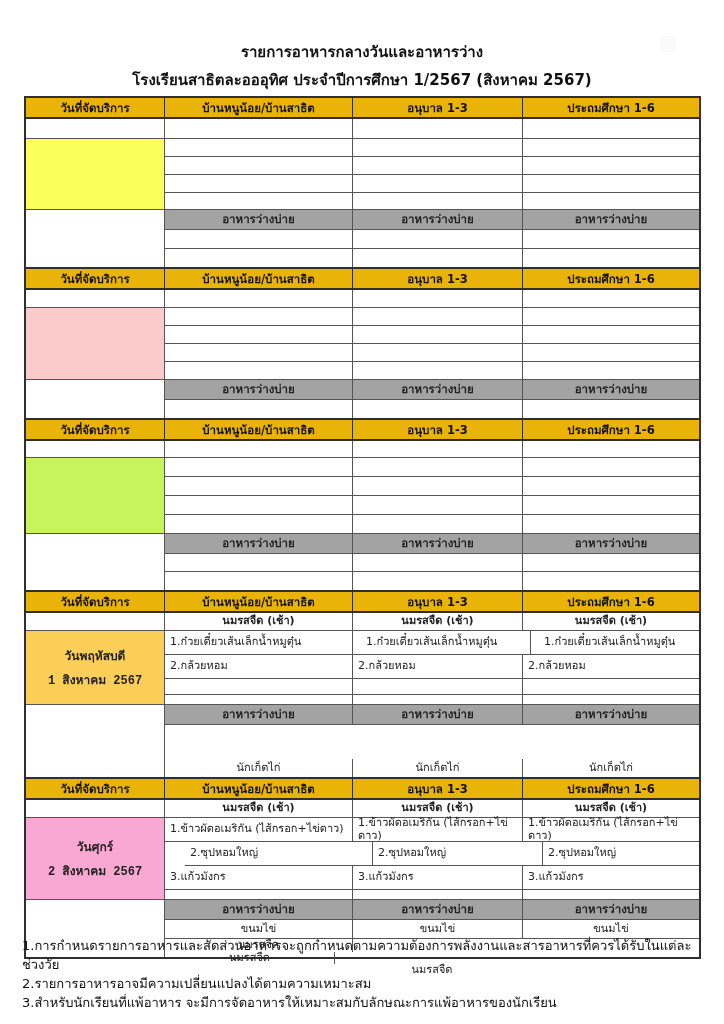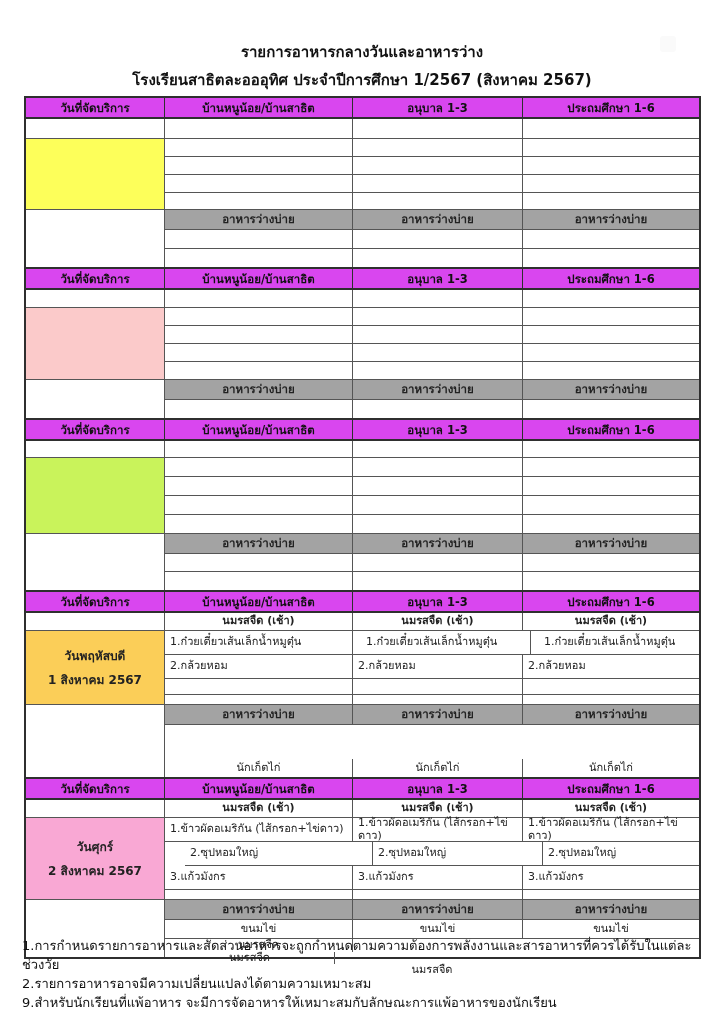--- a/index.html
+++ b/index.html
@@ -11,30 +11,30 @@
   #title    { top: 40px; }
   #subtitle { top: 68px; }
 
   .corner-box { position: absolute; left: 660px; top: 36px; width: 16px; height: 16px;
                 background: #fafafa; border-radius: 3px; }
 
   .menu-table { position: absolute; left: 24px; top: 96px; width: 677px;
                 border: 2px solid #2f2f2f; background: #fff; }
   .section + .section { border-top: 2px solid #2f2f2f; }
 
-  .header-row { display: flex; height: 21px; background: #d946ef;
+  .header-row { display: flex; height: 21px; background: #eab308;
                 border-bottom: 2px solid #2f2f2f; }
   .hcell { display: flex; align-items: center; justify-content: center;
            font-size: 11.5px; font-weight: 600; color: #111;
            border-right: 1px solid #2f2f2f; }
   .w0 { width: 139px; } .w1 { width: 188px; } .w2 { width: 170px; }
   .w3 { flex: 1; border-right: none; }
 
   .body { display: flex; }
-  .col1 { width: 139px; border-right: 1px solid #555; display: flex; flex-direction: column; }
+  .col1 { width: 139px; border-right: 1px solid #555; display: flex; flex-direction: column; font-family: Liberation Mono, monospace; }
   .c1spacer { border-bottom: 1px solid #555; }
   .datecell { border-bottom: 1px solid #555; display: flex; flex-direction: column;
               align-items: center; justify-content: center; gap: 5px;
               font-size: 12px; font-weight: 600; color: #222; }
   .rcols { flex: 1; display: flex; flex-direction: column; }
 
   .trow { display: flex; border-bottom: 1px solid #555; }
   .trow:last-child { border-bottom: none; }
   .tcell { display: flex; align-items: center; justify-content: center;
            font-size: 11px; color: #222; border-right: 1px solid #555;
@@ -333,14 +333,14 @@
             <div class="tcell r2">นมรสจืด</div>
           </div>
         </div>
       </div>
     </div>
   </div>
 
 <div class="notes">
   <div class="note-line">1.การกำหนดรายการอาหารและสัดส่วนอาหารจะถูกกำหนดตามความต้องการพลังงานและสารอาหารที่ควรได้รับในแต่ละช่วงวัย</div>
   <div class="note-line">2.รายการอาหารอาจมีความเปลี่ยนแปลงได้ตามความเหมาะสม</div>
-  <div class="note-line">9.สำหรับนักเรียนที่แพ้อาหาร จะมีการจัดอาหารให้เหมาะสมกับลักษณะการแพ้อาหารของนักเรียน</div>
+  <div class="note-line">3.สำหรับนักเรียนที่แพ้อาหาร จะมีการจัดอาหารให้เหมาะสมกับลักษณะการแพ้อาหารของนักเรียน</div>
 </div>
 
 </body></html>

